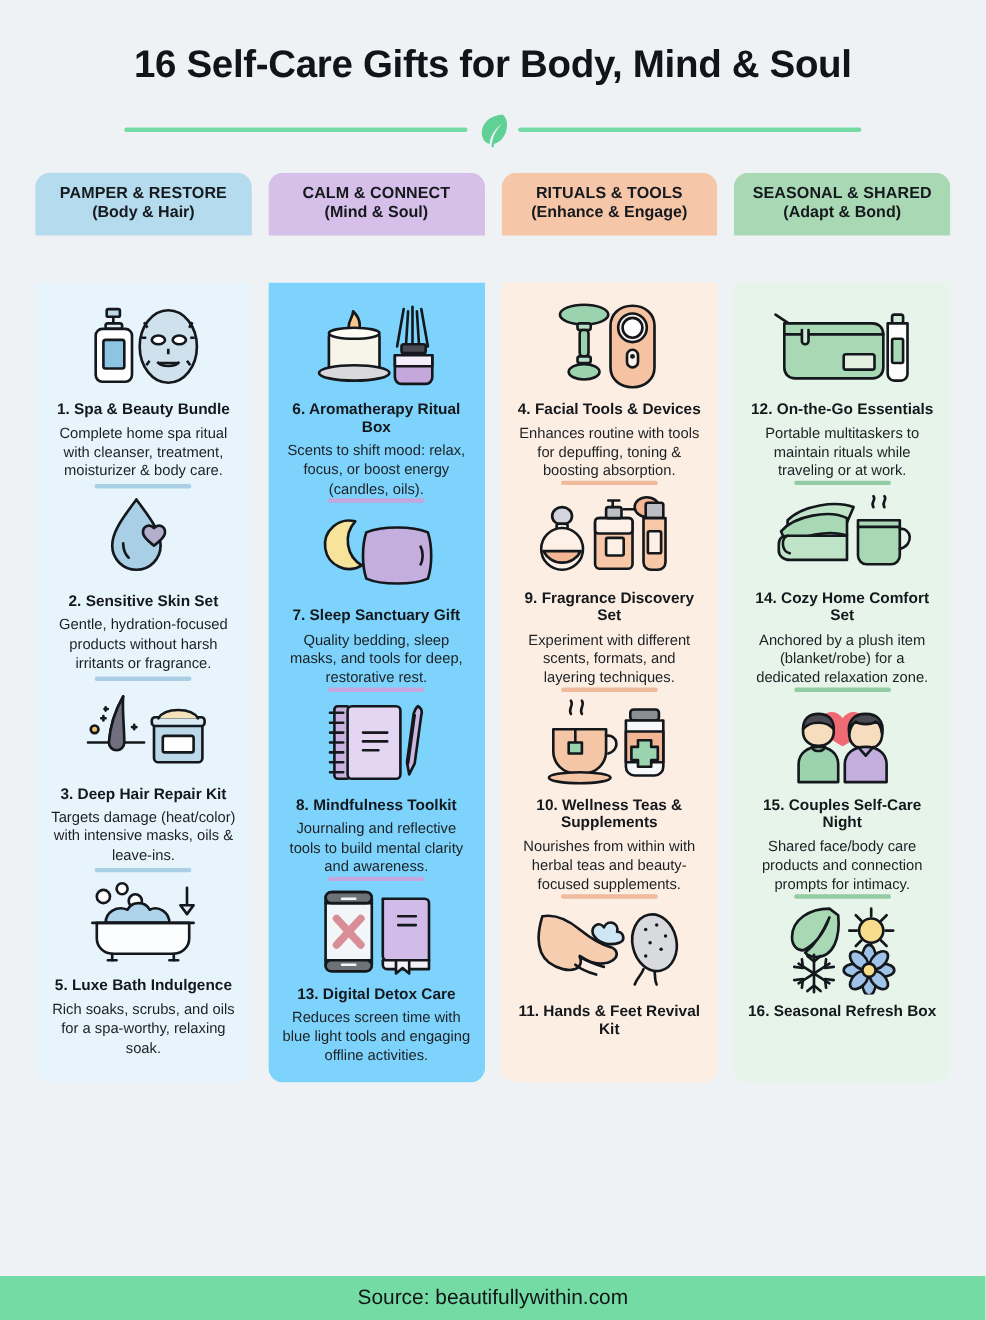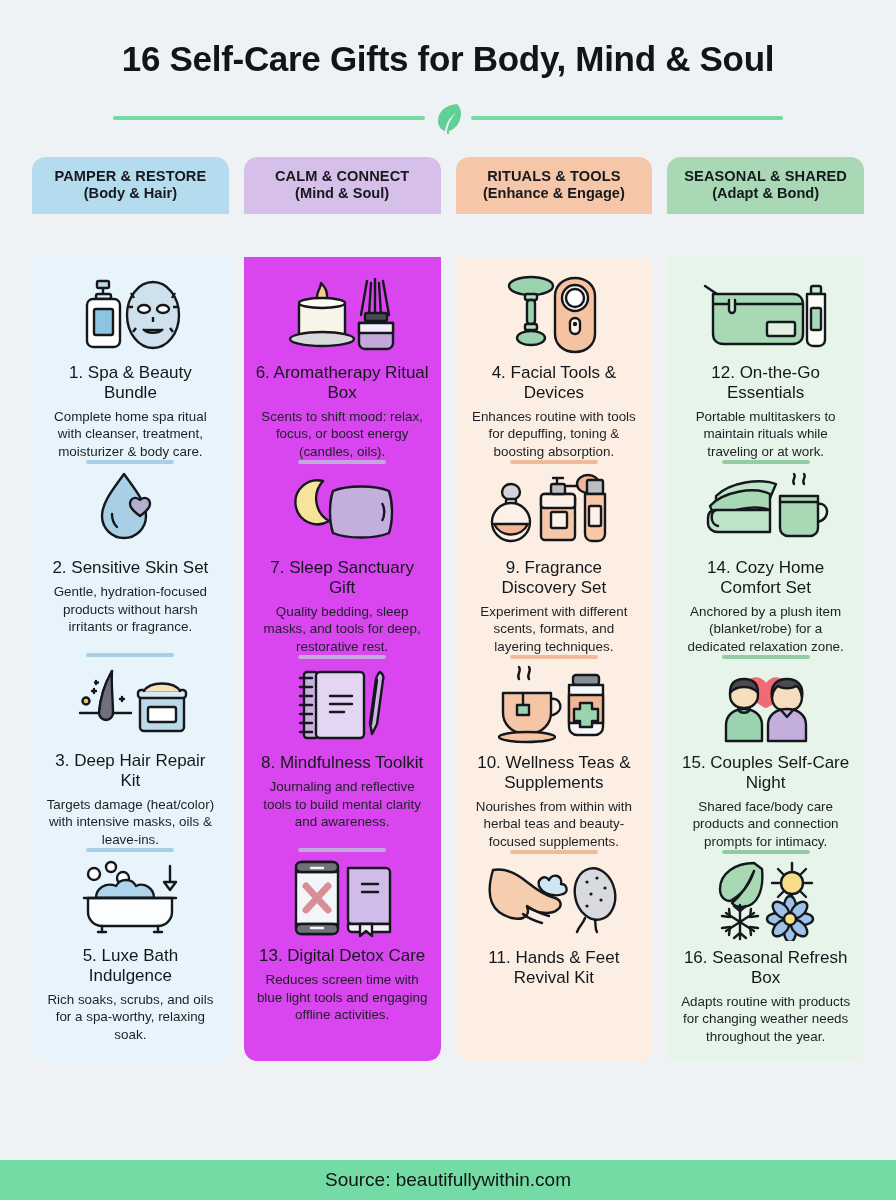--- a/index.html
+++ b/index.html
@@ -100,22 +100,22 @@
     flex: 1 1 0;
   }
   .icon-box {
     height: 84px;
     display: flex;
     align-items: center;
     justify-content: center;
     margin-bottom: 6px;
   }
   .card-title {
-    font-size: 17px;
-    font-weight: normal;
+    font-size: 14px;
+    font-weight: bold;
     color: #14181c;
     line-height: 1.17;
     margin-bottom: 5px;
   }
   .card-desc {
     font-size: 13.4px;
     color: #1c2024;
     line-height: 1.30;
     padding: 0 2px;
   }
@@ -248,21 +248,21 @@
       </div>
 
     </div>
   </div>
 
   <div class="column">
     <div class="col-head" style="background:#d6bfe8">
       <div class="kicker">CALM &amp; CONNECT</div>
       <div class="sub">(Mind &amp; Soul)</div>
     </div>
-    <div class="col-body" style="background:#d946ef">
+    <div class="col-body" style="background:#7dd3fc">
 
       <div class="card">
         <div class="icon-box">
           <svg width="126" height="80" viewBox="0 0 126 80">
             <g stroke="#14181c" stroke-width="2.4" fill="none" stroke-linejoin="round" stroke-linecap="round">
               <path d="M38 22c0-6 4-9 4-14 4 4 6 8 6 12a5 5 0 0 1-10 2z" fill="#f6c98b"></path>
               <path d="M43 24v4"></path>
               <rect x="20" y="28" width="46" height="34" rx="3" fill="#f7f4ea"></rect>
               <ellipse cx="43" cy="28" rx="23" ry="5" fill="#fffdf6"></ellipse>
               <ellipse cx="43" cy="64" rx="32" ry="7" fill="#d9d9dd"></ellipse>
@@ -520,21 +520,20 @@
                 <ellipse cx="71" cy="51" rx="6" ry="10" transform="rotate(-45 71 51)"></ellipse>
                 <ellipse cx="89" cy="69" rx="6" ry="10" transform="rotate(-45 89 69)"></ellipse>
                 <ellipse cx="89" cy="51" rx="6" ry="10" transform="rotate(45 89 51)"></ellipse>
                 <ellipse cx="71" cy="69" rx="6" ry="10" transform="rotate(45 71 69)"></ellipse>
               </g>
               <circle cx="80" cy="60" r="6" fill="#f7dc8c"></circle>
             </g>
           </svg>
         </div>
         <div class="card-title">16. Seasonal Refresh Box</div>
-        <div class="card-desc">Adapts routine with products for changing weather needs throughout the year.</div>
       </div>
 
     </div>
   </div>
 
 </div>
 
 <div class="footer">
   <div class="footer-text">Source: beautifullywithin.com</div>
 </div>

